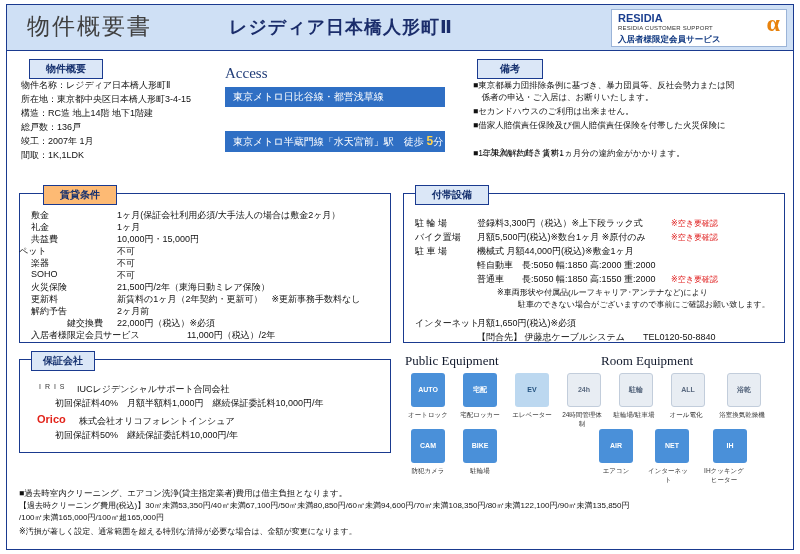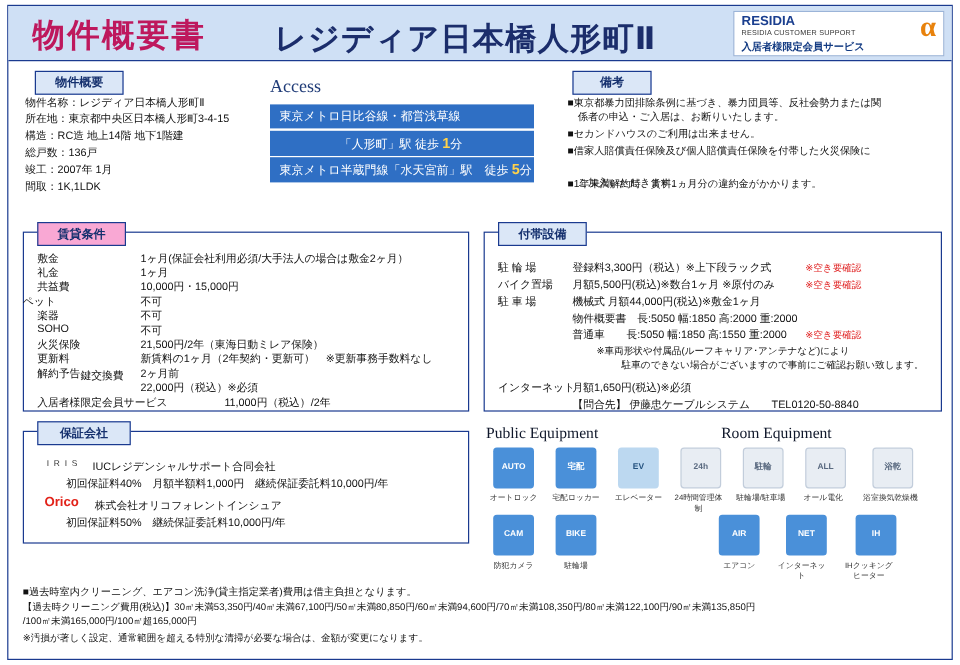--- a/index.html
+++ b/index.html
@@ -19,26 +19,26 @@
     background:#fff;
   }
   
   .header {
     position:absolute; left:0; top:0; width:786px; height:46px;
     background:#cfe0f5;
     border-bottom:1px solid #1a3a8f;
   }
   .title-main {
     position:absolute; left:20px; top:6px;
-    font-size:27px; font-weight:bold; color:#be185d;
+    font-size:23px; font-weight:normal; color:#404040;
     letter-spacing:2px;
   }
   .title-sub {
     position:absolute; left:222px; top:10px;
-    font-size:26px; font-weight:bold; color:#1b2d6b;
+    font-size:18px; font-weight:bold; color:#1b2d6b;
     letter-spacing:1px;
   }
   .logo-box {
     position:absolute; right:6px; top:4px; width:176px; height:38px;
     background:#ffffff; border:1px solid #9bb4d8;
   }
   .logo-resida {
     position:absolute; left:6px; top:2px; font-size:11px; font-weight:bold; color:#1b3f8f;
   }
   .logo-line2 {
@@ -129,91 +129,87 @@
   <div class="tab" style="left:22px; top:54px; width:74px;">物件概要</div>
   <div class="kv" style="left:14px; top:74px;"><span>物件名称</span><span>：レジディア日本橋人形町Ⅱ</span></div>
   <div class="kv" style="left:14px; top:88px;"><span>所在地</span><span>：東京都中央区日本橋人形町3-4-15</span></div>
   <div class="kv" style="left:14px; top:102px;"><span>構造</span><span>：RC造 地上14階 地下1階建</span></div>
   <div class="kv" style="left:14px; top:116px;"><span>総戸数</span><span>：136戸</span></div>
   <div class="kv" style="left:14px; top:130px;"><span>竣工</span><span>：2007年 1月</span></div>
   <div class="kv" style="left:14px; top:144px;"><span>間取</span><span>：1K,1LDK</span></div>
 
   <div class="plain-title" style="left:218px; top:60px;">Access</div>
   <div class="access-line" style="left:218px; top:82px; width:220px;"><span>東京メトロ日比谷線・都営浅草線</span></div>
-  <div class="access-line" style="left:218px; top:104px; width:220px;">
-    <span style="margin-left:50px;">「</span><span>人形町</span><span>」駅 徒歩</span>
-    <span class="num-o">1</span><span>分</span>
-  </div>
   <div class="access-line" style="left:218px; top:126px; width:220px;">
     <span>東京メトロ半蔵門線「水天宮前」駅　徒歩</span>
     <span class="num-o">5</span><span>分</span>
   </div>
 
   <div class="tab" style="left:470px; top:54px; width:66px;">備考</div>
   <div class="bullet" style="left:466px; top:74px;">■東京都暴力団排除条例に基づき、暴力団員等、反社会勢力または関</div>
   <div class="bullet" style="left:466px; top:86px;">　係者の申込・ご入居は、お断りいたします。</div>
   <div class="bullet" style="left:466px; top:100px;">■セカンドハウスのご利用は出来ません。</div>
   <div class="bullet" style="left:466px; top:114px;">■借家人賠償責任保険及び個人賠償責任保険を付帯した火災保険に</div>
   <div class="bullet" style="left:466px; top:126px;margin-top:15px;">　ご加入いただきます。</div>
   <div class="bullet" style="left:466px; top:142px;">■1年未満解約時、賃料1ヵ月分の違約金がかかります。</div>
 
   <div class="box" style="left:12px; top:188px; width:372px; height:150px;"></div>
-  <div class="tab" style="left:24px; top:180px; width:74px; background:#f9a8d4;text-align:center;">賃貸条件</div>
+  <div class="tab" style="left:36px; top:180px; width:74px; background:#fdba74;text-align:center;">賃貸条件</div>
 
   <div class="kv" style="left:24px; top:204px;">敷金</div>
   <div class="kv" style="left:110px; top:204px;">1ヶ月(保証会社利用必須/大手法人の場合は敷金2ヶ月）</div>
   <div class="kv" style="left:24px; top:216px;">礼金</div>
   <div class="kv" style="left:110px; top:216px;">1ヶ月</div>
   <div class="kv" style="left:24px; top:228px;">共益費</div>
   <div class="kv" style="left:110px; top:228px;">10,000円・15,000円</div>
   <div class="kv" style="left:12px; top:240px;">ペット</div>
   <div class="kv" style="left:110px; top:240px;">不可</div>
   <div class="kv" style="left:24px; top:252px;">楽器</div>
   <div class="kv" style="left:110px; top:252px;">不可</div>
   <div class="kv" style="left:24px; top:264px;">SOHO</div>
   <div class="kv" style="left:110px; top:264px;">不可</div>
   <div class="kv" style="left:24px; top:276px;">火災保険</div>
   <div class="kv" style="left:110px; top:276px;">21,500円/2年（東海日動ミレア保険）</div>
   <div class="kv" style="left:24px; top:288px;">更新料</div>
   <div class="kv" style="left:110px; top:288px;">新賃料の1ヶ月（2年契約・更新可）　※更新事務手数料なし</div>
   <div class="kv" style="left:24px; top:300px;">解約予告</div>
   <div class="kv" style="left:110px; top:300px;">2ヶ月前</div>
-  <div class="kv" style="left:24px; top:302px;padding-left:36px;">鍵交換費</div>
+  <div class="kv" style="left:24px; top:312px;padding-left:36px;">鍵交換費</div>
   <div class="kv" style="left:110px; top:312px;">22,000円（税込）※必須</div>
   <div class="kv" style="left:24px; top:324px;">入居者様限定会員サービス</div>
   <div class="kv" style="left:180px; top:324px;">11,000円（税込）/2年</div>
 
   <div class="box" style="left:396px; top:188px; width:382px; height:150px;"></div>
   <div class="tab" style="left:408px; top:180px; width:74px;">付帯設備</div>
 
   <div class="kv" style="left:408px; top:212px;">駐 輪 場</div>
   <div class="kv" style="left:470px; top:212px;">登録料3,300円（税込）※上下段ラック式</div>
   <div class="kv redtag" style="left:664px; top:213px;">※空き要確認</div>
 
   <div class="kv" style="left:408px; top:226px;">バイク置場</div>
   <div class="kv" style="left:470px; top:226px;">月額5,500円(税込)※数台1ヶ月 ※原付のみ</div>
   <div class="kv redtag" style="left:664px; top:227px;">※空き要確認</div>
 
   <div class="kv" style="left:408px; top:240px;">駐 車 場</div>
   <div class="kv" style="left:470px; top:240px;">機械式 月額44,000円(税込)※敷金1ヶ月</div>
 
-  <div class="kv" style="left:470px; top:254px;">物件概要書　長:5050 幅:1850 高:2000 重:2000</div>
+  <div class="kv" style="left:470px; top:254px;">軽自動車　長:5050 幅:1850 高:2000 重:2000</div>
 
   <div class="kv" style="left:470px; top:268px;">普通車　　長:5050 幅:1850 高:1550 重:2000</div>
   <div class="kv redtag" style="left:664px; top:269px;">※空き要確認</div>
 
   <div class="kv" style="left:490px; top:282px; font-size:8px;">※車両形状や付属品(ルーフキャリア･アンテナなど)により</div>
   <div class="kv" style="left:503px; top:294px; font-size:8px;font-family:Liberation Serif, serif;">　駐車のできない場合がございますので事前にご確認お願い致します。</div>
 
   <div class="kv" style="left:408px; top:312px;">インターネット</div>
   <div class="kv" style="left:470px; top:312px;">月額1,650円(税込)※必須</div>
   <div class="kv" style="left:470px; top:326px;">【問合先】 伊藤忠ケーブルシステム　　TEL0120-50-8840</div>
 
   <div class="box" style="left:12px; top:354px; width:372px; height:94px;"></div>
-  <div class="tab" style="left:24px; top:346px; width:78px;">保証会社</div>
+  <div class="tab" style="left:24px; top:346px; width:64px;">保証会社</div>
 
   <div class="kv" style="left:32px; top:378px; font-size:7px; color:#333; letter-spacing:1px;">I R I S</div>
   <div class="kv" style="left:70px; top:378px;">IUCレジデンシャルサポート合同会社</div>
   <div class="kv" style="left:48px; top:392px;">初回保証料40%　月額半額料1,000円　継続保証委託料10,000円/年</div>
 
   <div class="kv" style="left:30px; top:408px; font-size:11px; font-weight:bold; color:#e2231a;">Orico</div>
   <div class="kv" style="left:72px; top:410px;">株式会社オリコフォレントインシュア</div>
   <div class="kv" style="left:48px; top:424px;">初回保証料50%　継続保証委託料10,000円/年</div>
 
   <div class="eq-title" style="left:398px; top:348px;">Public Equipment</div>

